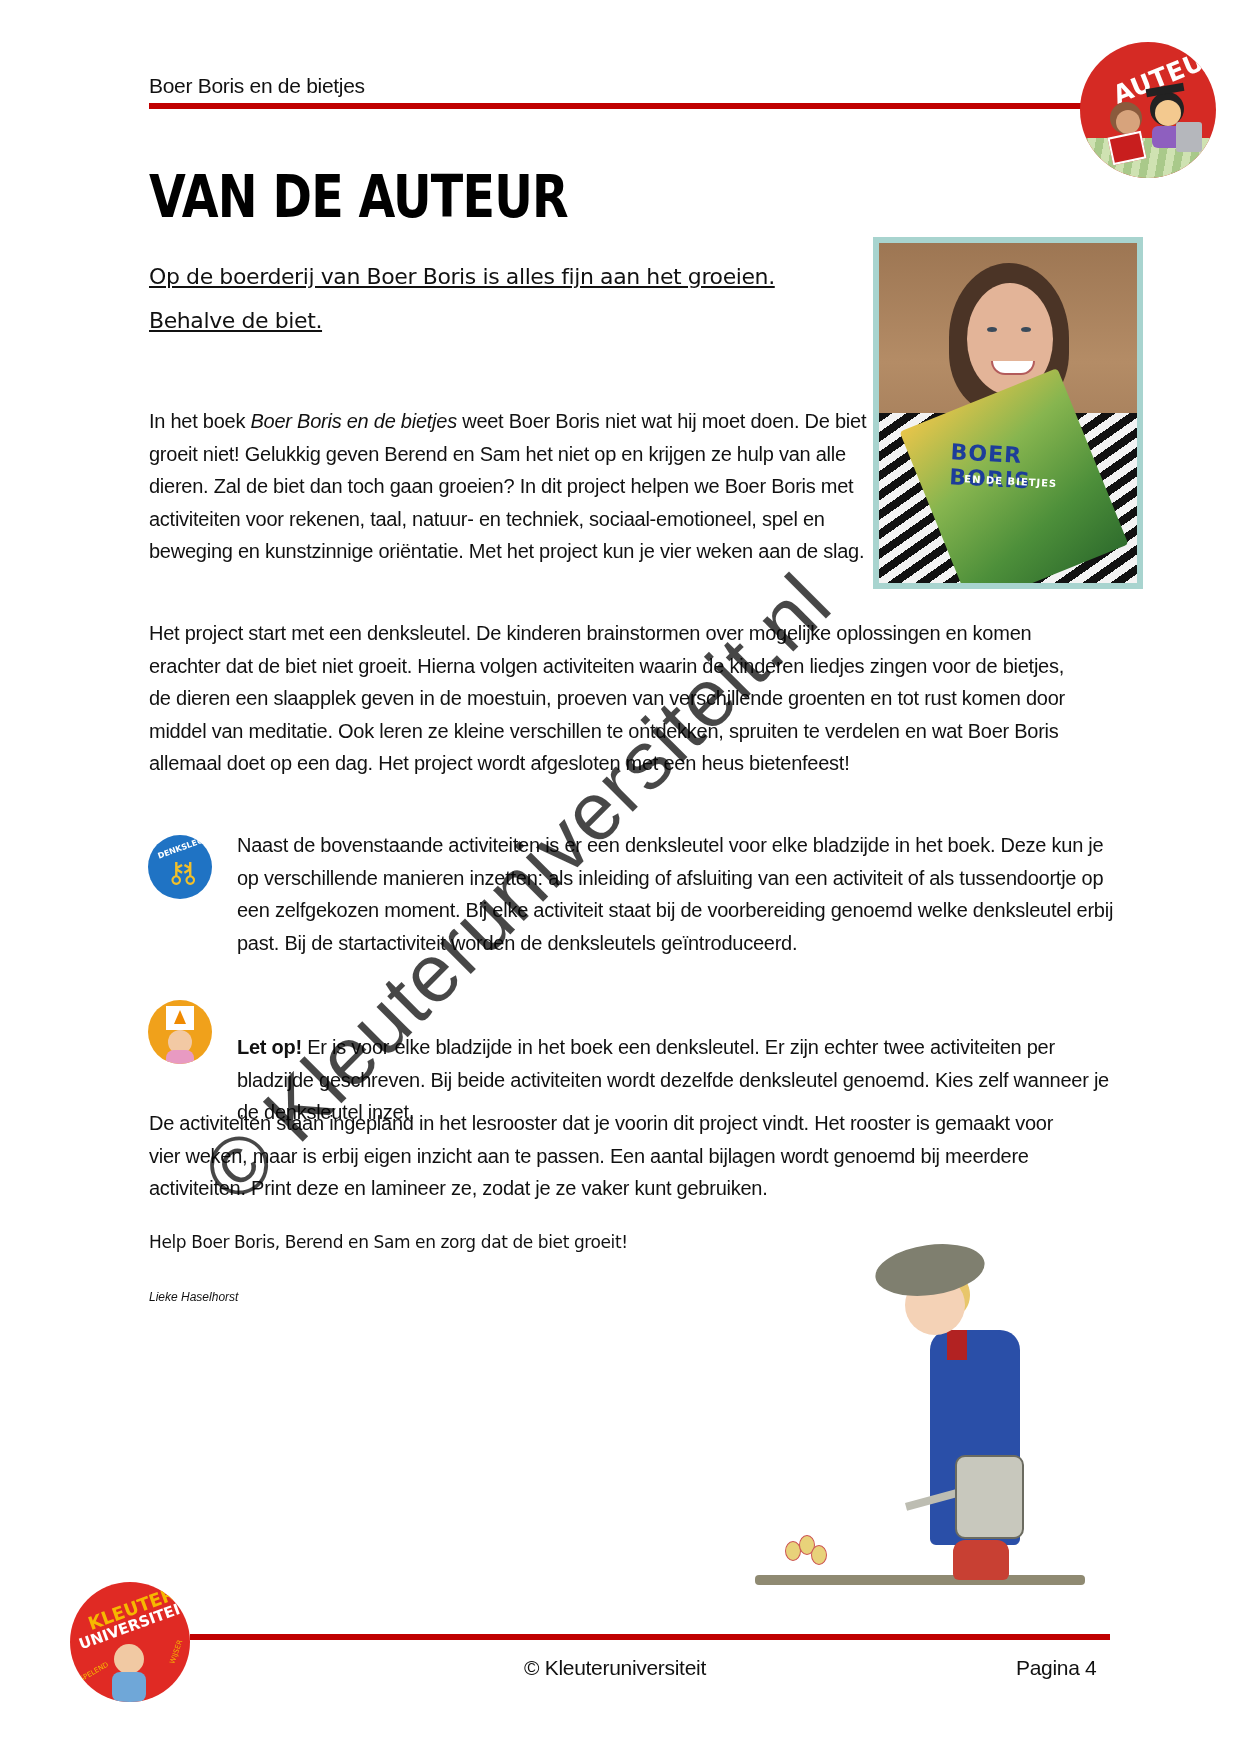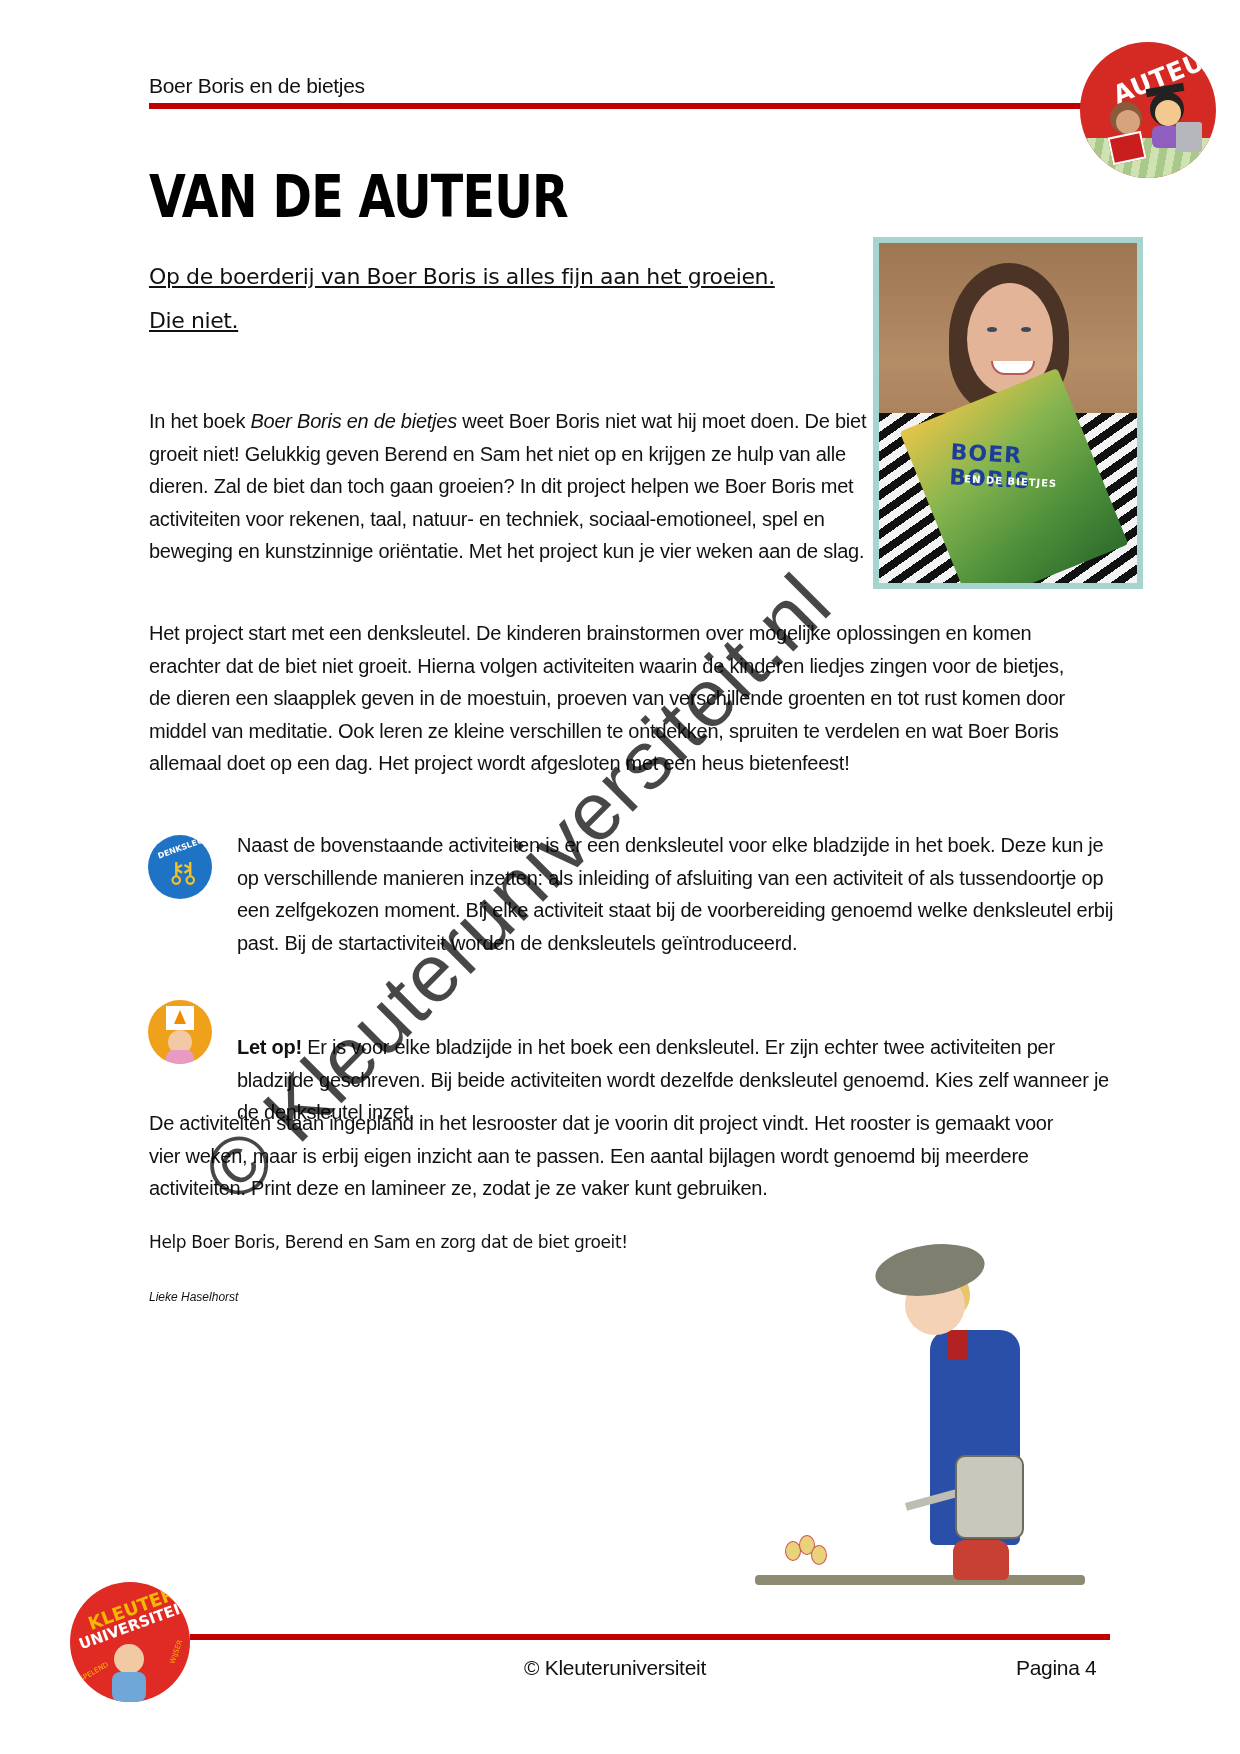--- a/index.html
+++ b/index.html
@@ -101,21 +101,21 @@
   <div class="kid kid2face"></div>
   <div class="cap"></div>
   <div class="shirt2"></div>
   <div class="laptop"></div>
 </div>
 
 <h1 class="page-title" style="margin:0;">VAN DE AUTEUR</h1>
 
 <div class="intro hand">
   <div>Op de boerderij van Boer Boris is alles fijn aan het groeien.</div>
-  <div>Die niet.</div>
+  <div>Behalve de biet.</div>
 </div>
 
 <div class="photo">
   <div class="photo-inner">
     <div class="hair"></div>
     <div class="face"></div>
     <div class="eye" style="left:108px;top:84px;"></div>
     <div class="eye" style="left:142px;top:84px;"></div>
     <div class="smile"></div>
     <div class="stripes"></div>

